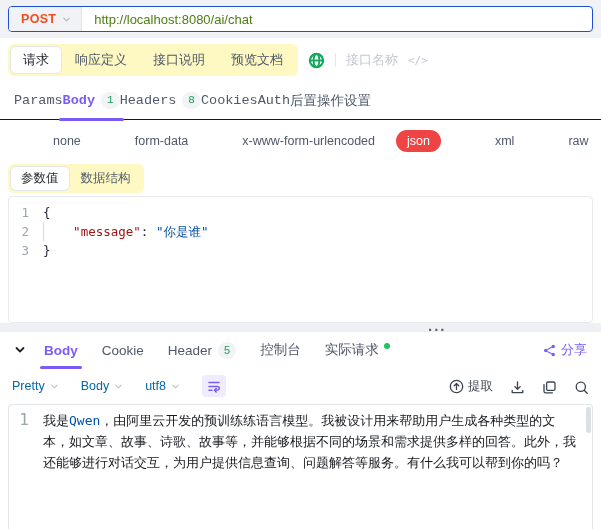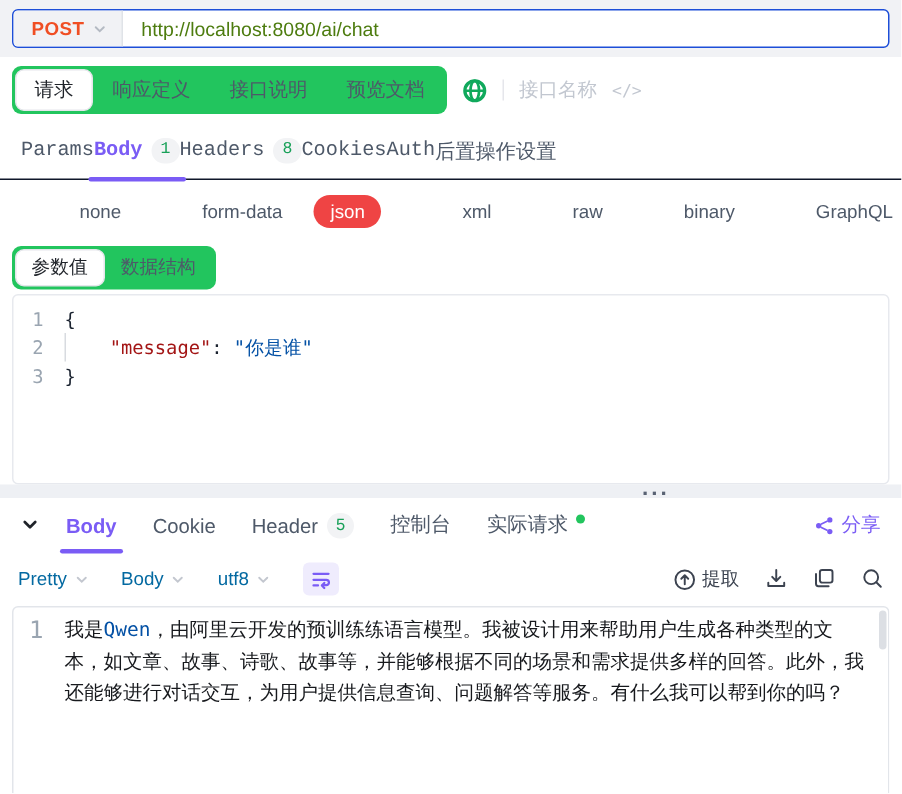--- a/index.html
+++ b/index.html
@@ -11,21 +11,21 @@
   .url-bar { height:38px; background:#f1f2f5; padding:6px 8px; flex:none; }
   .url-group { height:26px; display:flex; align-items:stretch; border:1px solid #1d4ed8;
     border-radius:4px; background:#fff; overflow:hidden; }
   .method-select { display:flex; align-items:center; gap:6px; padding:0 10px 0 12px;
     background:#f1f2f5; border-right:1px solid #e0e3e8; cursor:pointer; }
   .method-label { color:#f04e23; font-weight:bold; font-size:12.5px; letter-spacing:.3px; }
   .url-input { display:flex; align-items:center; padding:0 12px; font-size:13px; color:#4d7c0f; flex:1; }
 
   
   .doc-row { height:44px; display:flex; align-items:center; padding:0 8px; gap:10px; flex:none; background:#fff; }
-  .seg { display:flex; background:#22c55e; border-radius:6px; padding:2px; }
+  .seg { display:flex; background:#fef9c3; border-radius:6px; padding:2px; }
   .seg-item { font-size:13px; color:#4e5969; padding:5px 13px; border-radius:6px; cursor:pointer; white-space:nowrap; }
   .seg-item.active { background:#fff; color:#1f2329; border:1px solid #e5e6eb; padding:4px 12px; }
   .vdiv { width:1px; height:14px; background:#e5e6eb; }
   .api-name { color:#c2c7d0; font-size:13px; }
   .code-glyph { color:#c2c7d0; font-size:11px; font-family:"DejaVu Sans Mono",monospace; }
 
   
   .req-tabs { height:38px; display:flex; align-items:center; padding:0 14px;
     border-bottom:1px solid #0f172a; flex:none;font-family:Liberation Mono, monospace; }
   .rtab { position:relative; font-size:13.5px; color:#4e5969; height:38px; display:flex;
@@ -70,21 +70,21 @@
   .green-dot { width:6px; height:6px; border-radius:50%; background:#22c55e; margin:-8px 0 0 -1px; }
   .share-btn { margin-left:auto; display:flex; align-items:center; gap:5px; color:#7a5cf5;
     font-size:13px; cursor:pointer; }
 
   
   .resp-toolbar { height:36px; display:flex; align-items:center; gap:22px; padding:0 12px; flex:none; }
   .dd { display:flex; align-items:center; gap:5px; font-size:12.5px; color:#0369a1; cursor:pointer; }
   .chev { width:9px; height:9px; flex:none; }
   .wrap-btn { background:#efecfd; border-radius:4px; width:24px; height:22px; display:flex;
     align-items:center; justify-content:center; cursor:pointer; }
-  .tool-right { margin-left:auto; display:flex; align-items:flex-start; gap:17px; }
+  .tool-right { margin-left:auto; display:flex; align-items:flex-end; gap:17px; }
   .tool-btn { display:flex; align-items:center; gap:4px; color:#3c4350; font-size:12.5px; cursor:pointer; }
 
   
   .resp-content { flex:1; margin:0 8px; border:1px solid #e2e5ea; border-bottom:none;
     border-radius:4px 4px 0 0; background:#fff; display:flex; padding-top:5px;
     font-family:"DejaVu Sans Mono",monospace; position:relative; overflow:hidden; }
   .resp-text { flex:1; font-size:13px; line-height:21px; color:#17191d; padding-right:14px;
     word-break:break-all; }
   .model-name { color:#0451a5; }
   .scroll-thumb { position:absolute; right:1px; top:2px; width:5px; height:26px;
@@ -150,20 +150,21 @@
         <span>后置操作</span>
       </div>
     <div class="rtab">
         <span>设置</span>
       </div>
   </div>
 
   <div class="body-types">
     <span class="btype">none</span>
     <span class="btype">form-data</span>
+    <span class="btype">x-www-form-urlencoded</span>
     <span class="btype selected">json</span>
     <span class="btype">xml</span>
     <span class="btype">raw</span>
     <span class="btype">binary</span>
     <span class="btype">GraphQL</span>
     <span class="btype">msgpack</span>
   </div>
 
   <div class="editor-tabs">
     <div class="seg">

